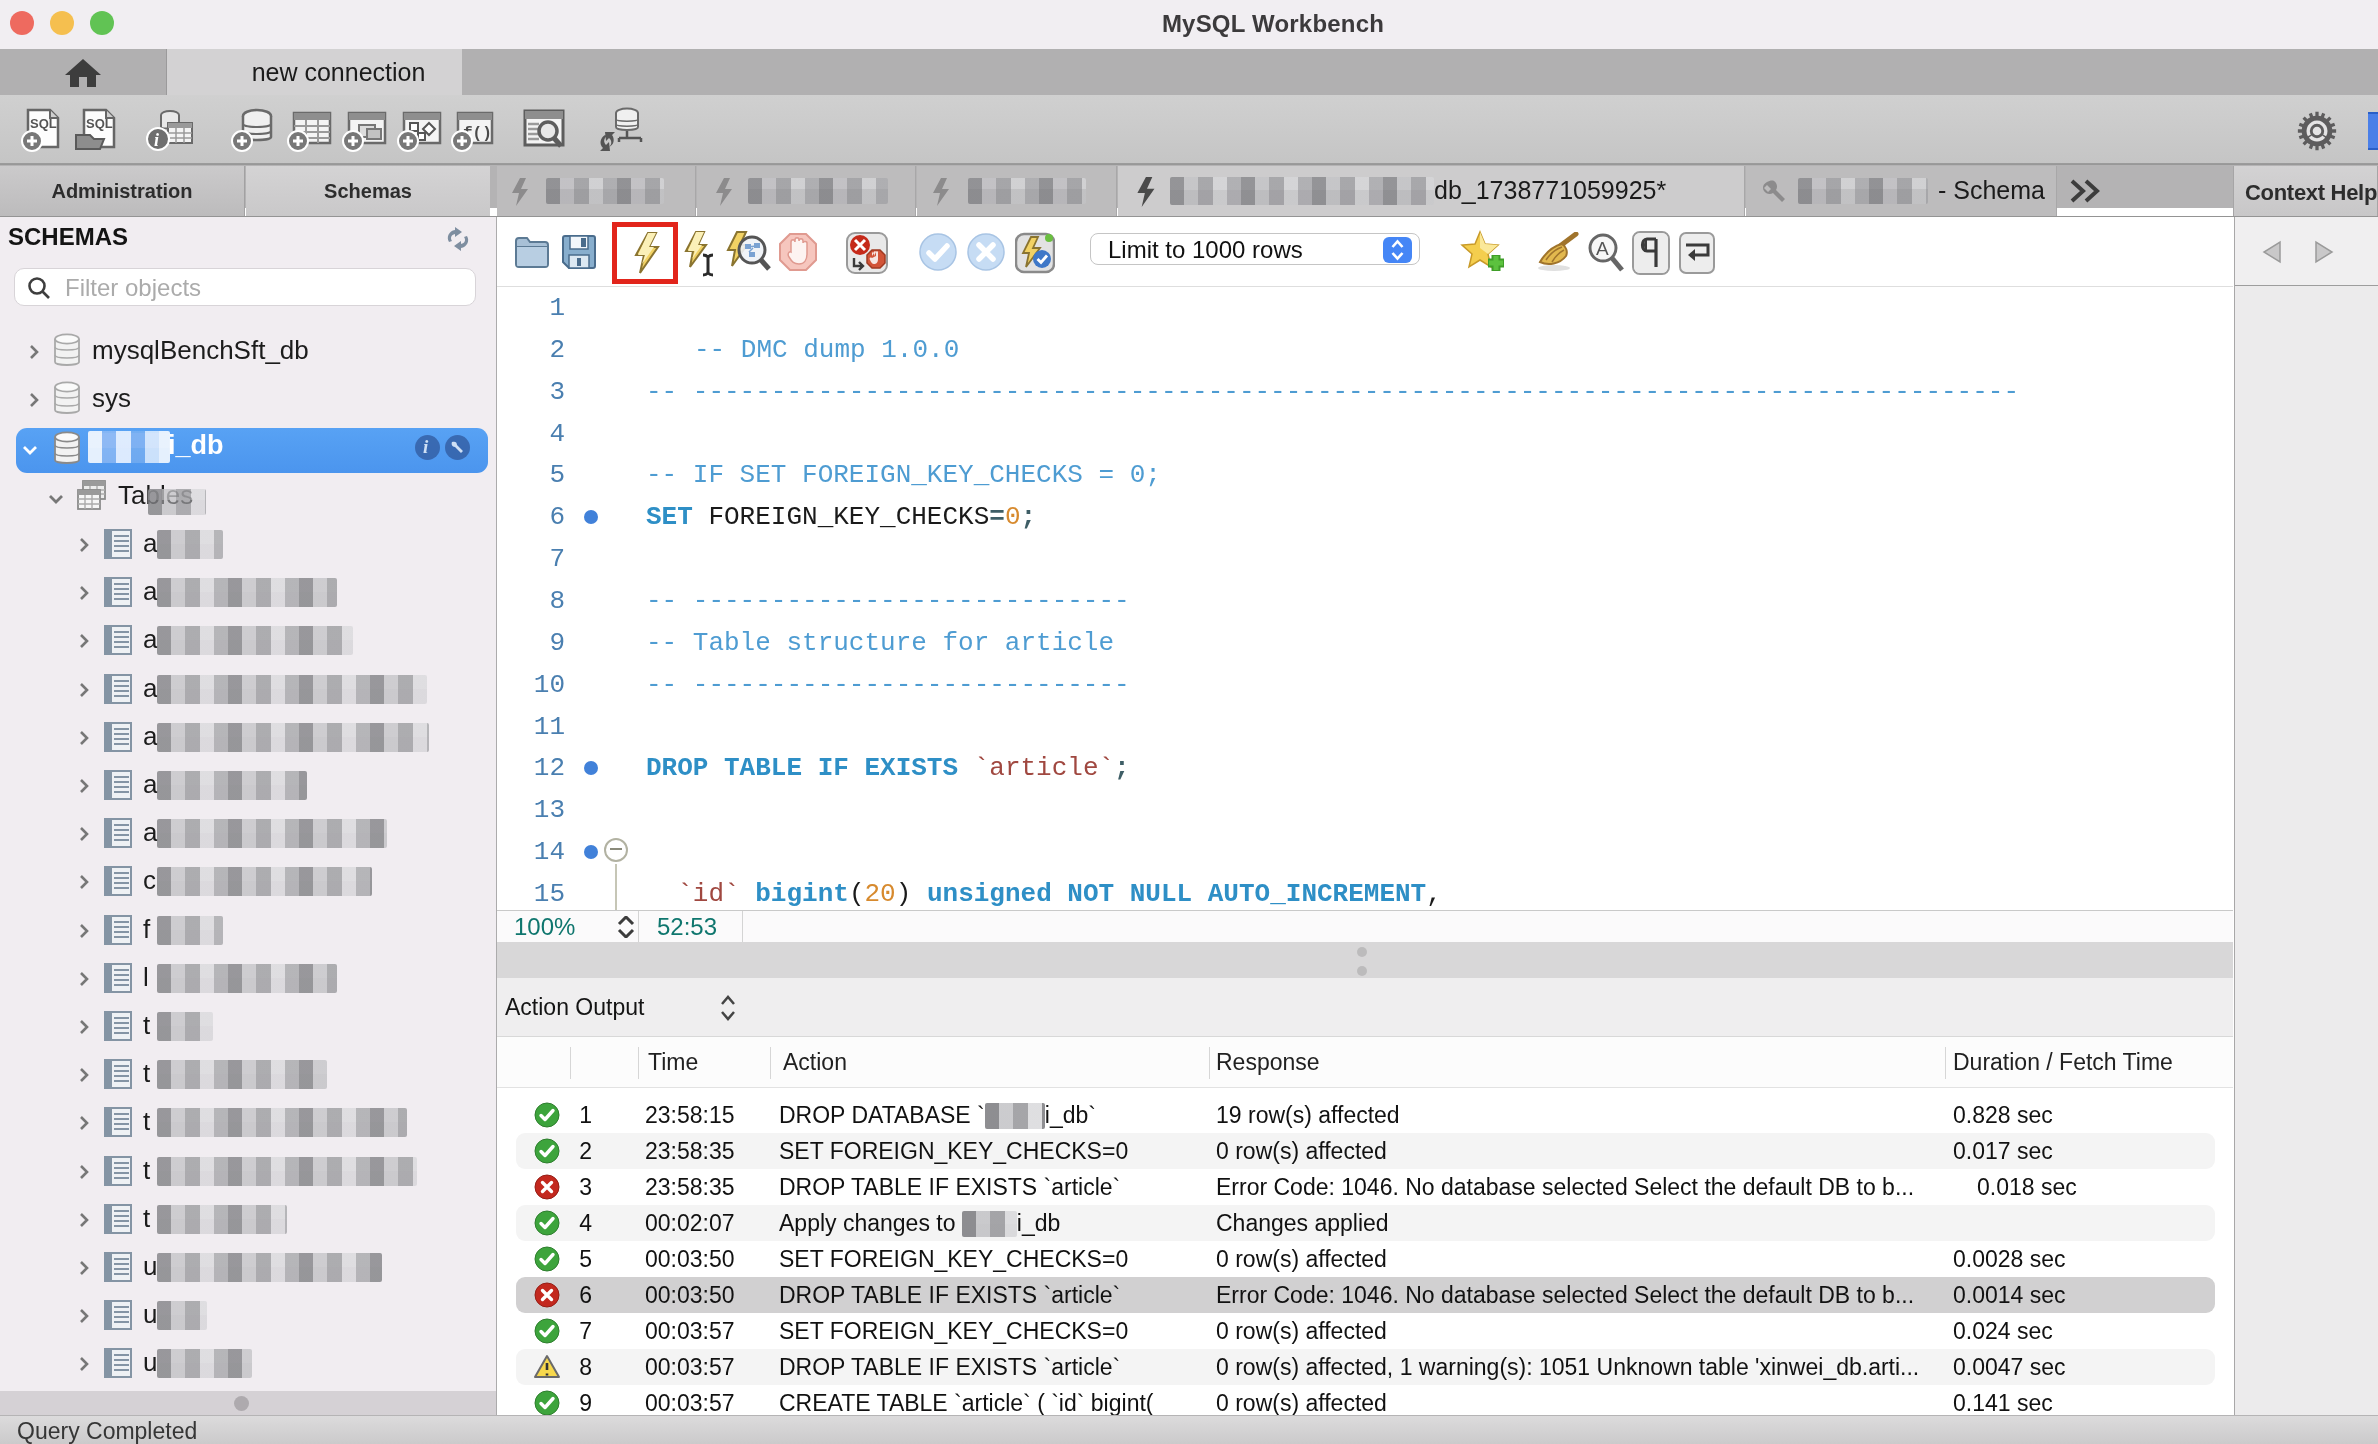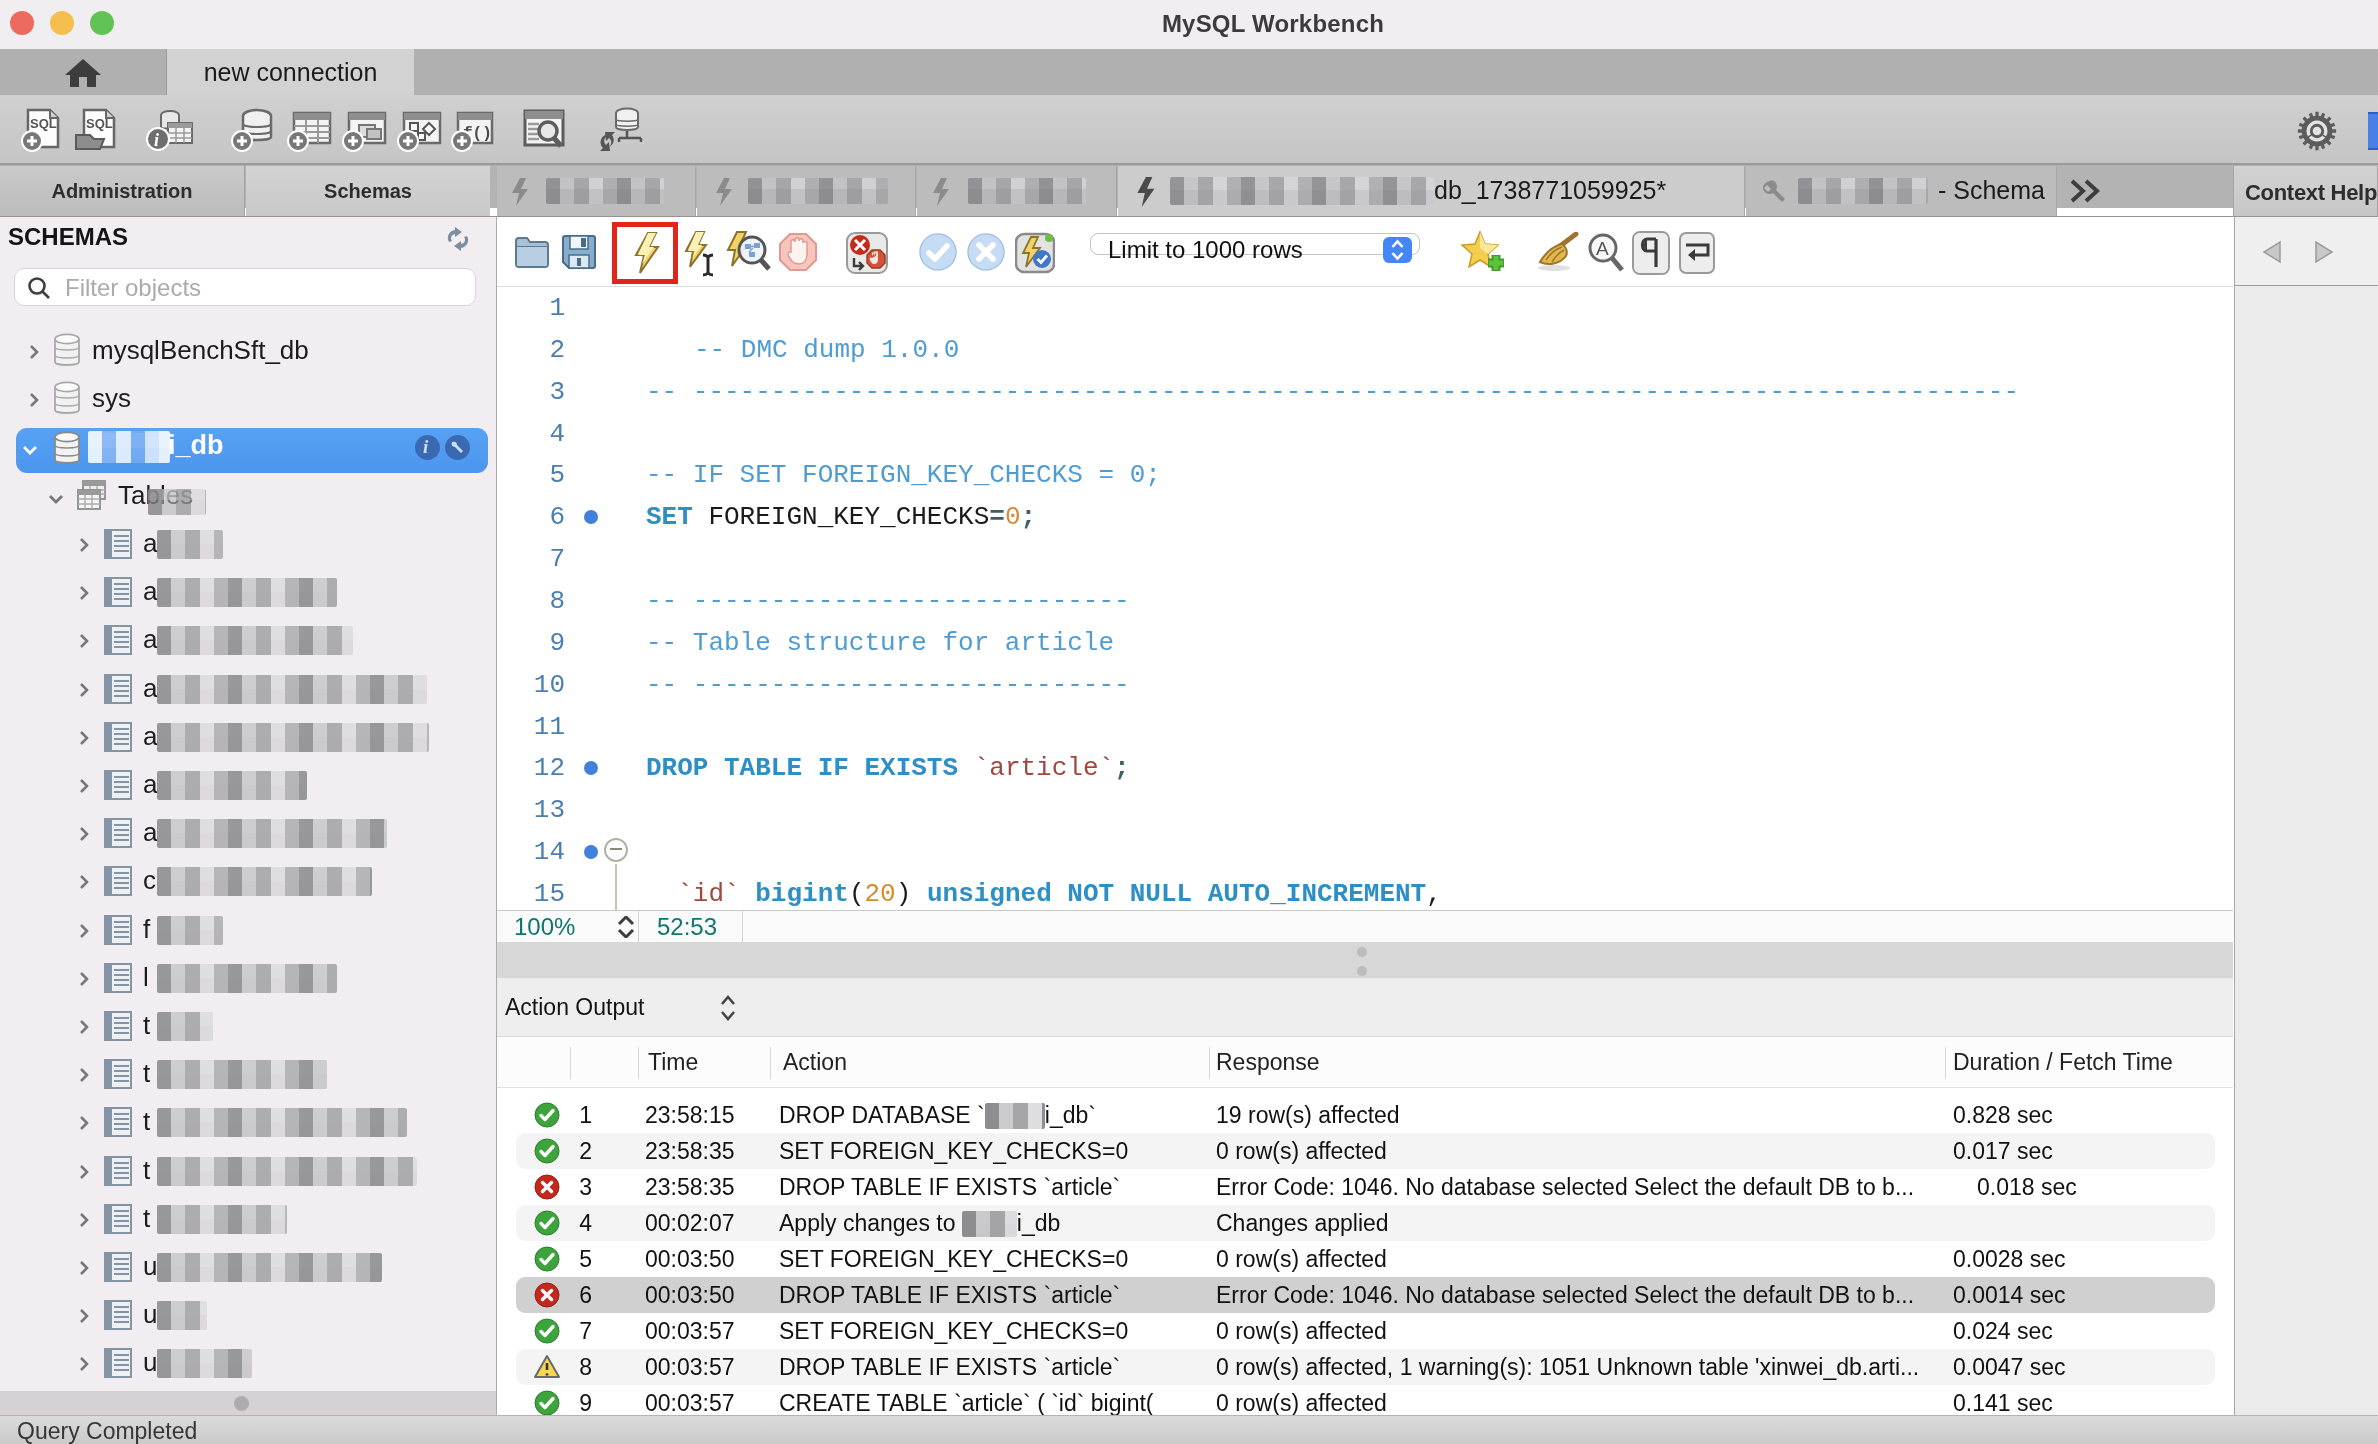--- a/index.html
+++ b/index.html
@@ -17,21 +17,21 @@
   repeating-linear-gradient(0deg, rgba(120,170,240,0) 0 15px, rgba(130,175,245,.5) 15px 30px);}
 
 #titlebar{left:0;top:0;width:2378px;height:49px;background:#f1eef2;}
 .tl{position:absolute;top:11px;width:24px;height:24px;border-radius:50%;}
 #titlebar .t{position:absolute;left:1151px;top:10px;width:244px;text-align:center;
   font-weight:bold;font-size:24px;color:#3c3a3c;letter-spacing:.2px;}
 
 #conntabs{left:0;top:49px;width:2378px;height:46px;background:#b1b0b1;}
 #conntabs .sep{position:absolute;top:0;width:1px;height:46px;background:#9b9a9b;}
 #conntabs .active{position:absolute;left:167px;top:0;width:247px;height:46px;background:#d3d2d3;
-  text-align:center;line-height:46px;font-size:25px;color:#1b1b1b;}
+  text-align:center;line-height:46px;font-size:25px;color:#1b1b1b;padding-left:48px;}
 
 #maintoolbar{left:0;top:95px;width:2378px;height:69px;
   background:linear-gradient(#d0d0d0,#c5c5c5);border-bottom:1px solid #9b9b9b;box-sizing:border-box;}
 .mti{position:absolute;top:12px;}
 
 #tabstrip{left:0;top:164px;width:2378px;height:44px;background:#b4b3b4;border-top:1px solid #989898;box-sizing:border-box;}
 .ttab{position:absolute;top:1px;height:51px;box-sizing:border-box;}
 .ttxt{font-weight:bold;font-size:20px;color:#2d2d2d;}
 
 #sidebar{left:0;top:216px;width:496px;height:1175px;background:#f1edf1;}
@@ -592,21 +592,21 @@
   </svg>
 
   <svg class="abs" style="left:518px;top:15px;" width="40" height="44" viewBox="0 0 40 44">
     <rect x="1" y="3" width="38" height="38" rx="8" fill="#e2e2e2" stroke="#8a8a8a" stroke-width="2.5"></rect>
     <path d="M16 6 L8 22 L14 22 L11 36 L25 17 L18 17 L23 6 Z" fill="#f2d264" stroke="#8a7430" stroke-width="1.8"></path>
     <circle cx="27" cy="28" r="9" fill="#3f78c8"></circle>
     <path d="M22.5 28 L26 31.5 L32 24.5" fill="none" stroke="#fff" stroke-width="2.8"></path>
     <circle cx="34" cy="7" r="4" fill="#6abf40"></circle>
   </svg>
 
-  <div class="abs" style="left:593px;top:17px;width:330px;height:22px;background:#fff;border:1px solid #c5c5c5;border-radius:8px;box-sizing:border-box;">
+  <div class="abs" style="left:593px;top:17px;width:330px;height:32px;background:#fff;border:1px solid #c5c5c5;border-radius:8px;box-sizing:border-box;">
     <span class="abs" style="left:17px;top:2px;font-size:24px;color:#111;">Limit to 1000 rows</span>
     <div class="abs" style="left:292px;top:3px;width:29px;height:26px;border-radius:6px;background:#4586f6;">
       <svg class="abs" style="left:6px;top:2px;" width="17" height="22" viewBox="0 0 17 22">
         <path d="M3.5 8 L8.5 2.5 L13.5 8" fill="none" stroke="#fff" stroke-width="2.6"></path>
         <path d="M3.5 14 L8.5 19.5 L13.5 14" fill="none" stroke="#fff" stroke-width="2.6"></path>
       </svg>
     </div>
   </div>
 
   <svg class="abs" style="left:963px;top:14px;" width="44" height="46" viewBox="0 0 44 46">

